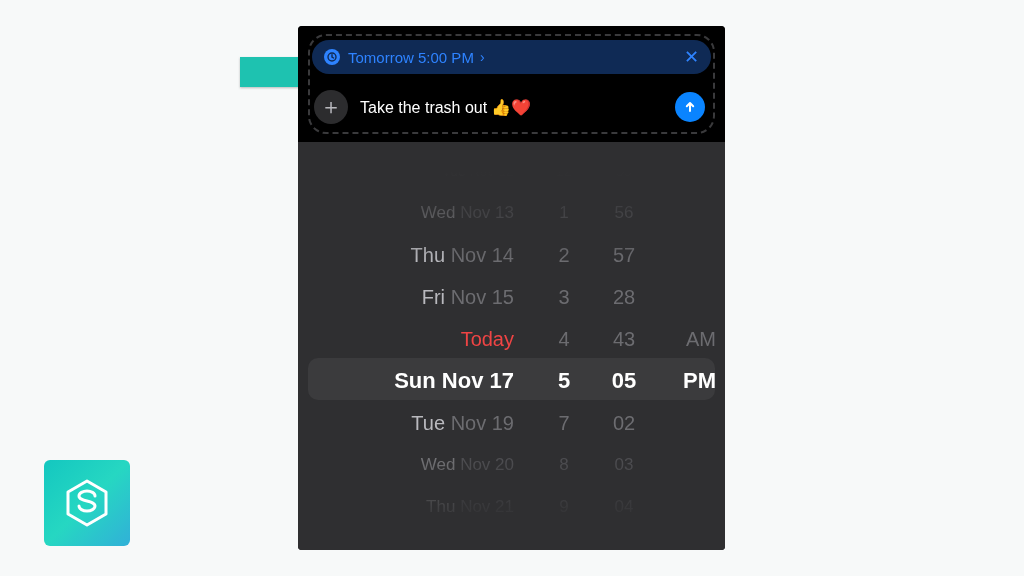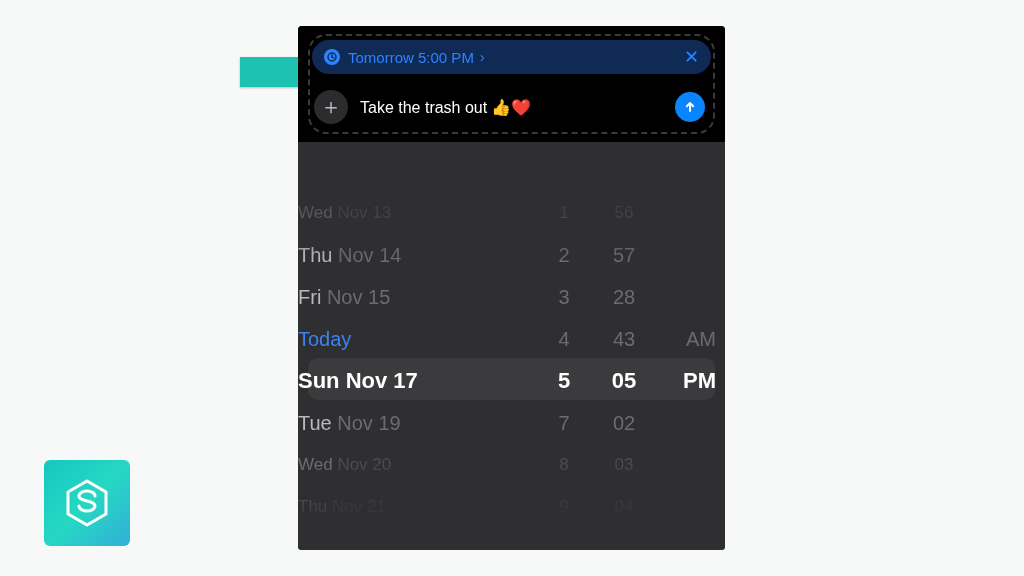--- a/index.html
+++ b/index.html
@@ -23,32 +23,32 @@
   .reminder-text{flex:1;color:#fff;font-size:16px}
   .send-btn{width:30px;height:30px;border-radius:50%;background:#0a84ff;display:flex;align-items:center;justify-content:center;color:#fff;margin-right:4px}
   
   .picker{position:relative;height:calc(100% - 110px);background:#2f2f31}
   .shade-top,.shade-bot{position:absolute;left:0;right:0;height:120px;pointer-events:none;z-index:3}
   .shade-top{top:0;background:linear-gradient(to bottom,#2f2f31 0%,#2f2f31 25%,rgba(47,47,49,0) 100%)}
   .shade-bot{bottom:0;background:linear-gradient(to top,#2f2f31 0%,#2f2f31 25%,rgba(47,47,49,0) 100%)}
   .sel-band{position:absolute;left:10px;right:10px;top:216px;height:42px;background:#3b3b3d;border-radius:10px;z-index:1}
   .rows{position:absolute;left:0;right:0;top:8px;z-index:2}
   .prow{display:flex;align-items:center;height:42px}
-  .c-date{flex:0 0 216px;text-align:left;padding-right:22px;white-space:nowrap}
+  .c-date{flex:0 0 216px;text-align:right;padding-right:22px;white-space:nowrap}
   .c-hr{flex:0 0 56px;text-align:center}
   .c-min{flex:0 0 64px;text-align:center}
   .c-ampm{flex:0 0 60px;text-align:right}
   .faded{color:#6c6c70;font-size:20px}
   .faded .dow{color:#b9b9be}
   .far{color:#58585c;font-size:17px}
   .far .dow{color:#88888c}
   .vfar{color:#4a4a4d;font-size:14px}
   .vfar .dow{color:#6a6a6d}
   .sel{color:#fff;font-size:22px;font-weight:700}
-  .today-lbl{color:#3b82f6}
+  .today-lbl{color:#ef4444}
   
   .logo{position:absolute;left:44px;bottom:30px;width:86px;height:86px;border-radius:6px;background:linear-gradient(135deg,#14c7c0 0%,#26d7c2 50%,#31b0d8 100%);display:flex;align-items:center;justify-content:center}
   .logo svg{display:block}
 </style>
 </head>
 <body>
 
 <div class="stage">
 
   <div class="arrow">

